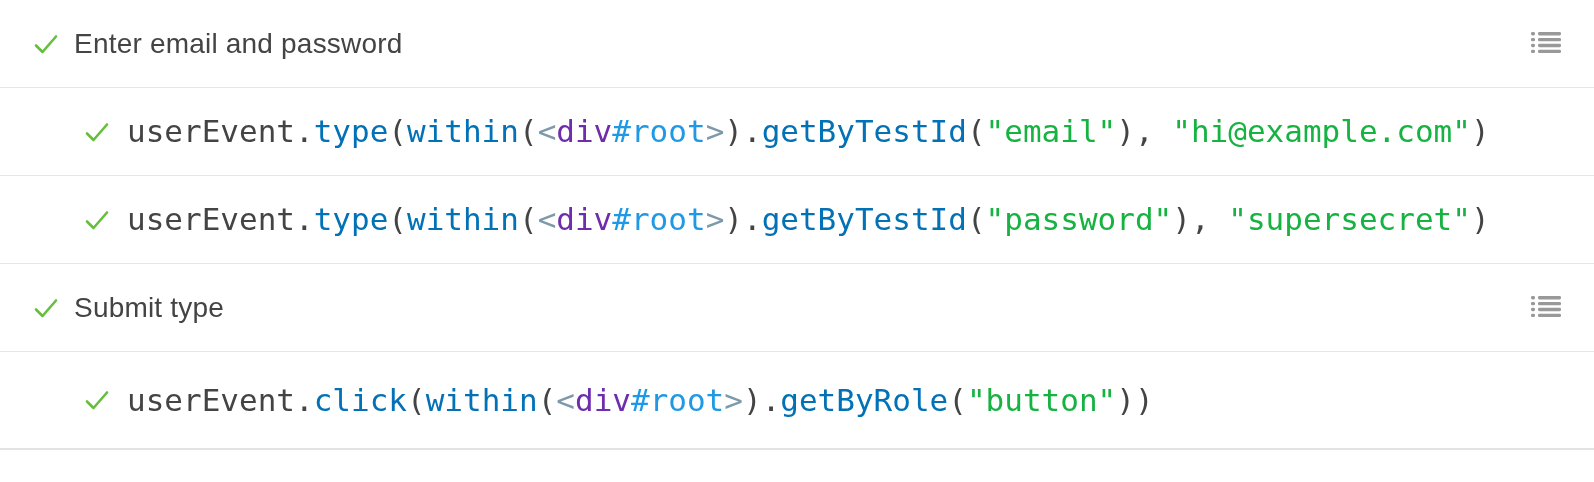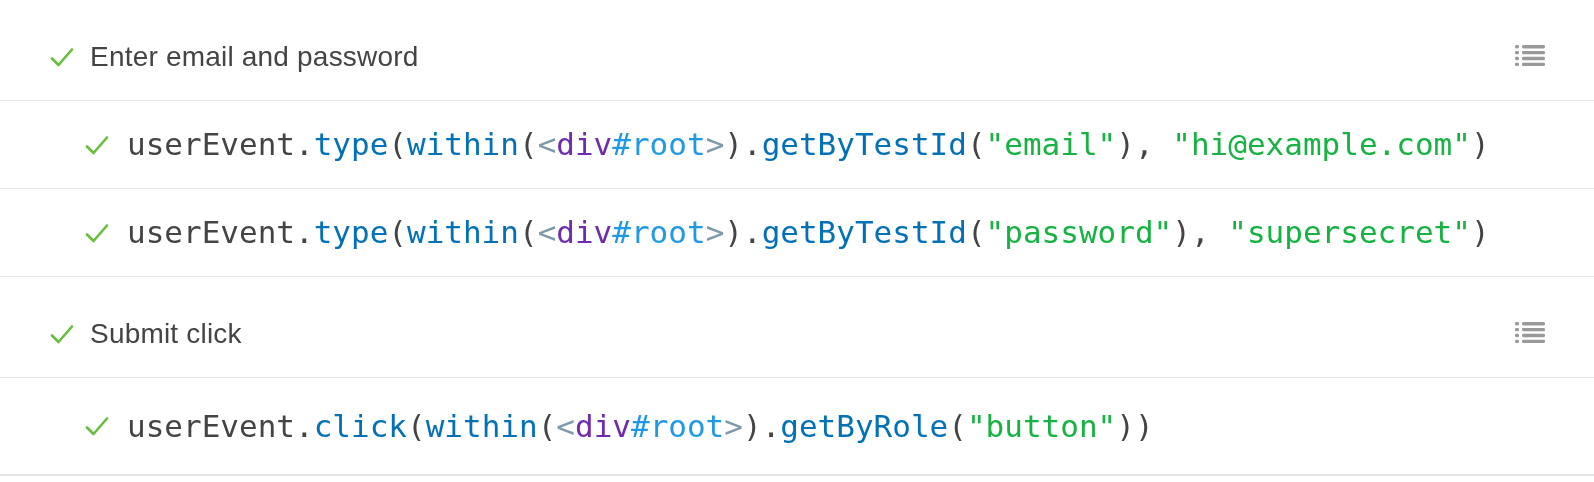--- a/index.html
+++ b/index.html
@@ -11,21 +11,21 @@
   body{font-family:"Liberation Sans",sans-serif;}
   .panel{width:100%;}
   .row{
     display:flex;
     align-items:center;
     height:88px;
     border-bottom:1px solid var(--border);
     background:#ffffff;
     width:100%;
   }
-  .row.interaction{padding:0 48px;margin-top:13px;}
+  .row.interaction{padding:0 32px;}
   .row.call{padding-left:83px;}
   .row.last{height:98px;border-bottom:2px solid #e3e3e3;}
   .check{
     display:inline-flex;
     align-items:center;
     justify-content:center;
     width:28px;height:28px;
     flex:0 0 auto;
   }
   .check svg{display:block;}
@@ -93,21 +93,21 @@
         </svg>
       </span>
       <code class="code"><span style="color: rgb(68, 68, 68);">userEvent.</span><span style="color: rgb(2, 113, 182);">type</span><span style="color: rgb(68, 68, 68);">(</span><span style="color: rgb(2, 113, 182);">within</span><span style="color: rgb(68, 68, 68);">(</span><span style="color: rgb(125, 153, 170);">&lt;</span><span style="color: rgb(111, 44, 172);">div</span><span style="color: rgb(31, 153, 229);">#root</span><span style="color: rgb(125, 153, 170);">&gt;</span><span style="color: rgb(68, 68, 68);">).</span><span style="color: rgb(2, 113, 182);">getByTestId</span><span style="color: rgb(68, 68, 68);">(</span><span style="color: rgb(22, 178, 66);">"password"</span><span style="color: rgb(68, 68, 68);">), </span><span style="color: rgb(22, 178, 66);">"supersecret"</span><span style="color: rgb(68, 68, 68);">)</span></code>
     </div>
     <div class=" row interaction">
       <span class="check" style="color: rgb(102, 191, 60);">
         <svg width="28" height="28" viewBox="0 0 28 28" fill="none">
           <polyline points="4,15.5 10.5,22 24,6.5" stroke="currentColor" stroke-width="2.6" fill="none" stroke-linecap="round" stroke-linejoin="round"></polyline>
         </svg>
       </span>
-      <span class="label">Submit click</span>
+      <span class="label">Submit type</span>
       <button class="listbtn" style="color: rgb(153, 153, 153);">
         <svg width="30" height="23" viewBox="0 0 30 23" fill="currentColor">
           <rect x="0" y="0" width="4" height="3.4" rx="1.4"></rect>
           <rect x="7" y="0" width="23" height="3.4" rx="1.4"></rect>
           <rect x="0" y="5.9" width="4" height="3.4" rx="1.4"></rect>
           <rect x="7" y="5.9" width="23" height="3.4" rx="1.4"></rect>
           <rect x="0" y="11.8" width="4" height="3.4" rx="1.4"></rect>
           <rect x="7" y="11.8" width="23" height="3.4" rx="1.4"></rect>
           <rect x="0" y="17.700000000000003" width="4" height="3.4" rx="1.4"></rect>
           <rect x="7" y="17.700000000000003" width="23" height="3.4" rx="1.4"></rect>

